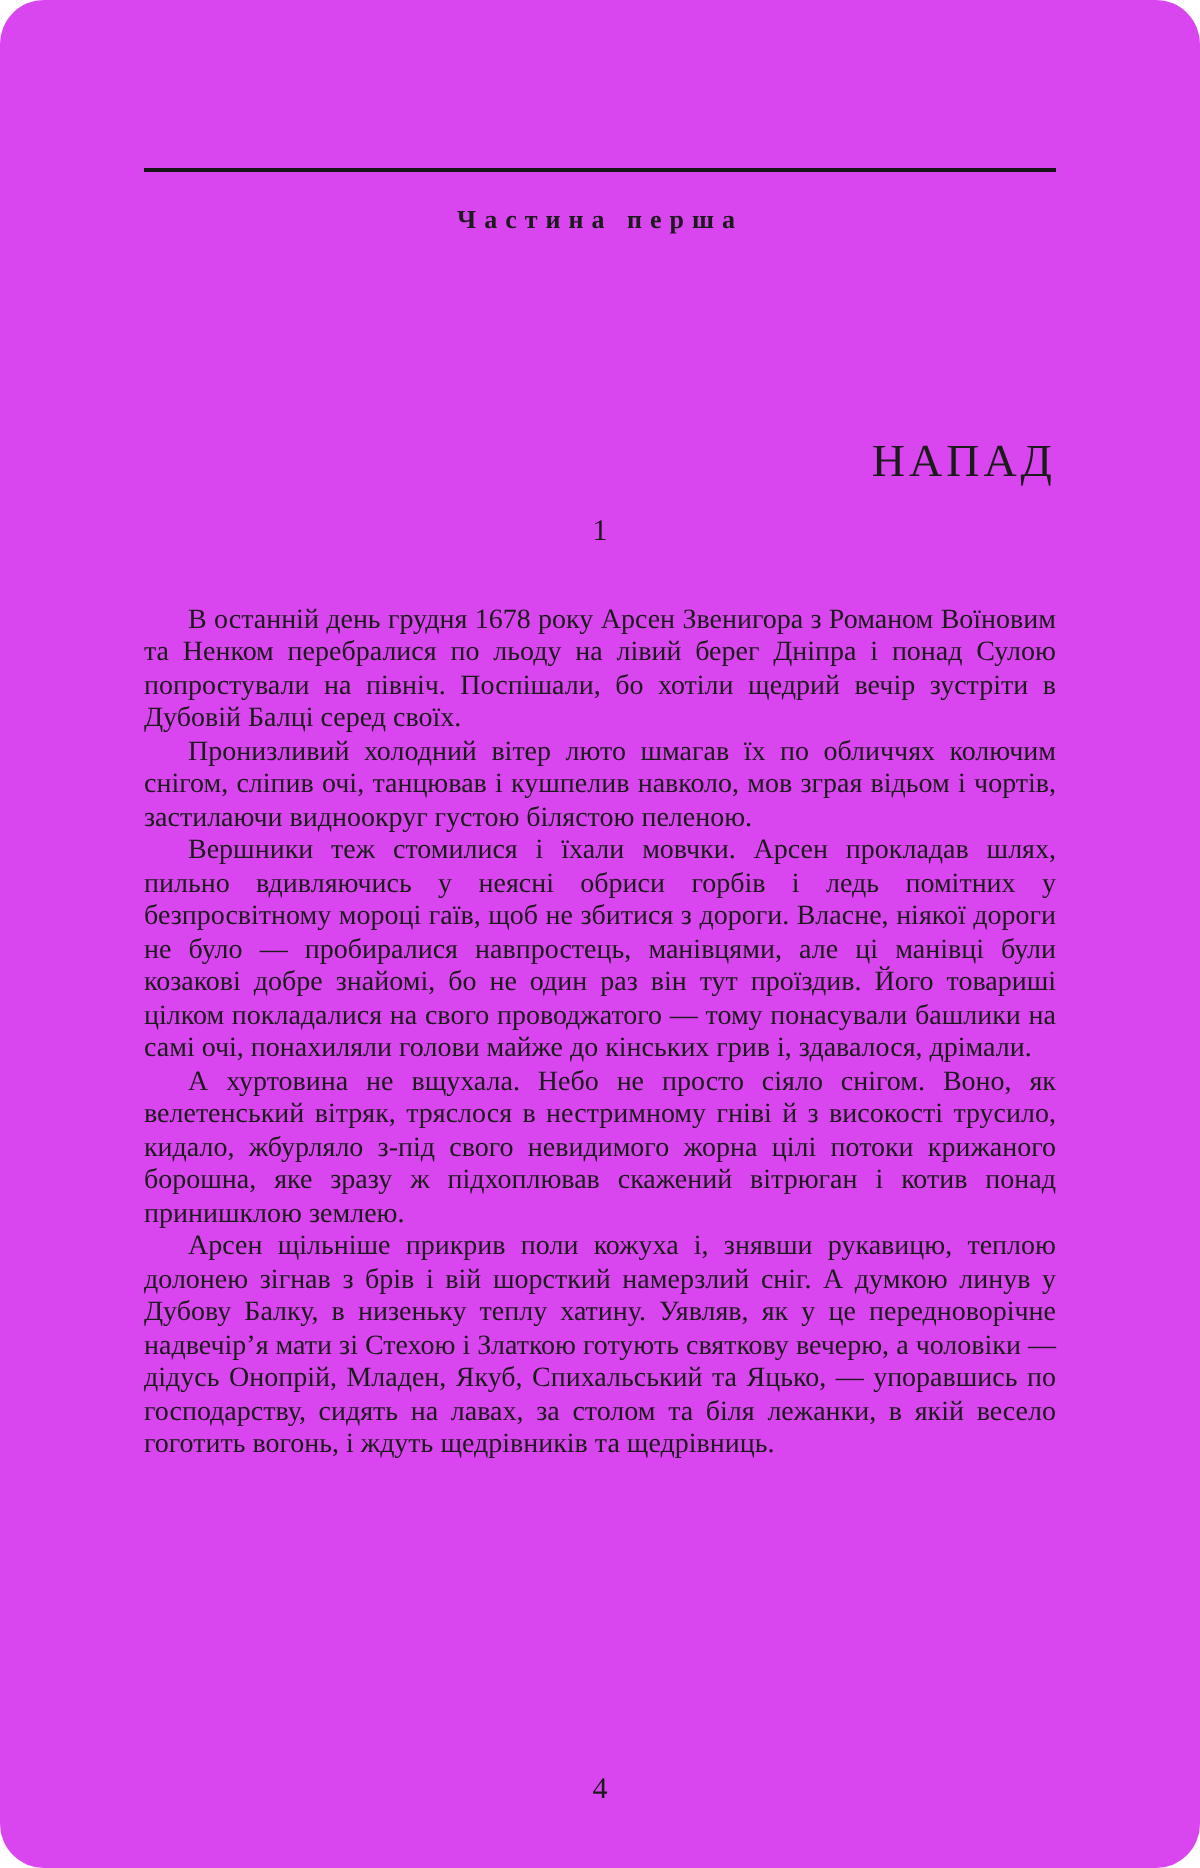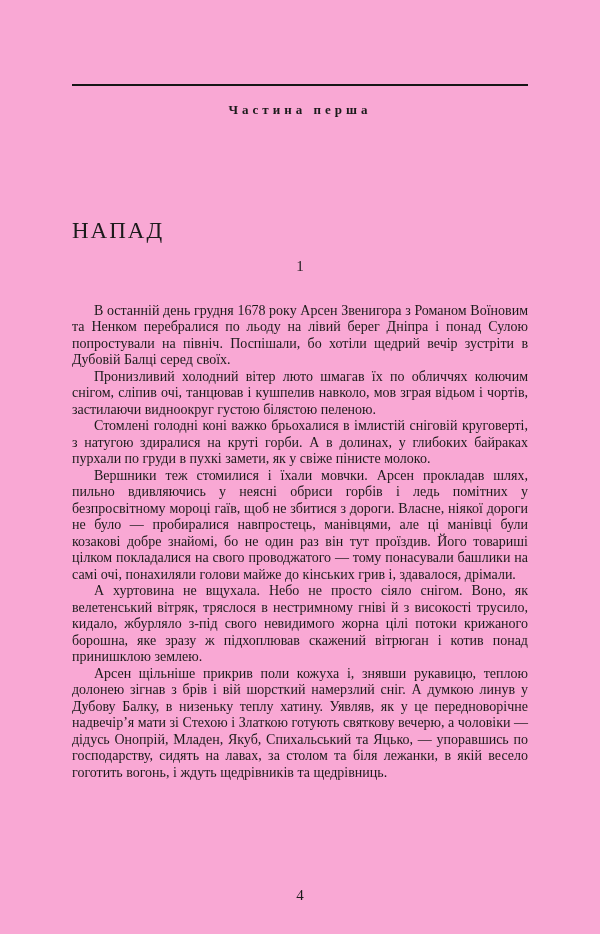--- a/index.html
+++ b/index.html
@@ -6,44 +6,45 @@
 
   html, body {
     background: #ffffff;
   }
 
   .page {
     position: relative;
     width: 600px;
     height: 934px;
     margin: 0 auto;
-    background: #f9a8d4;
+    background: #d946ef;
     color: #1b1b1b;
     font-family: "Liberation Serif", "DejaVu Serif", serif;
     padding: 0 72px;
     overflow: hidden;
+    border-radius: 22px;
   }
 
   .top-rule {
     margin-top: 84px;
     height: 2px;
     background: #161616;
   }
 
   .part-title {
     margin-top: 16px;
     text-align: center;
     font-weight: bold;
     font-size: 13px;
     letter-spacing: 4px;
   }
 
   .chapter-title {
     margin-top: 99px;
-    text-align: left;
+    text-align: right;
     font-weight: normal;
     font-size: 23px;
     letter-spacing: 2px;
     line-height: 1.2;
   }
 
   .section-number {
     margin-top: 13px;
     text-align: center;
     font-size: 15px;
@@ -78,21 +79,20 @@
 
   <div class="part-title">Частина перша</div>
 
   <h1 class="chapter-title">НАПАД</h1>
 
   <div class="section-number">1</div>
 
   <div class="body-text">
     <p>В останній день грудня 1678 року Арсен Звенигора з Романом Воїновим та Ненком перебралися по льоду на лівий берег Дніпра і понад Сулою попростували на північ. Поспішали, бо хотіли щедрий вечір зустріти в Дубовій Балці серед своїх.</p>
     <p>Пронизливий холодний вітер люто шмагав їх по обличчях колючим снігом, сліпив очі, танцював і кушпелив навколо, мов зграя відьом і чортів, застилаючи видноокруг густою білястою пеленою.</p>
-    <p>Стомлені голодні коні важко брьохалися в імлистій сніговій круговерті, з натугою здиралися на круті горби. А в долинах, у глибоких байраках пурхали по груди в пухкі замети, як у свіже пінисте молоко.</p>
     <p>Вершники теж стомилися і їхали мовчки. Арсен прокладав шлях, пильно вдивляючись у неясні обриси горбів і ледь помітних у безпросвітному мороці гаїв, щоб не збитися з дороги. Власне, ніякої дороги не було — пробиралися навпростець, манівцями, але ці манівці були козакові добре знайомі, бо не один раз він тут проїздив. Його товариші цілком покладалися на свого проводжатого — тому понасували башлики на самі очі, понахиляли голови майже до кінських грив і, здавалося, дрімали.</p>
     <p>А хуртовина не вщухала. Небо не просто сіяло снігом. Воно, як велетенський вітряк, тряслося в нестримному гніві й з високості трусило, кидало, жбурляло з-під свого невидимого жорна цілі потоки крижаного борошна, яке зразу ж підхоплював скажений вітрюган і котив понад принишклою землею.</p>
     <p>Арсен щільніше прикрив поли кожуха і, знявши рукавицю, теплою долонею зігнав з брів і вій шорсткий намерзлий сніг. А думкою линув у Дубову Балку, в низеньку теплу хатину. Уявляв, як у це передноворічне надвечір’я мати зі Стехою і Златкою готують святкову вечерю, а чоловіки — дідусь Онопрій, Младен, Якуб, Спихальський та Яцько, — упоравшись по господарству, сидять на лавах, за столом та біля лежанки, в якій весело гоготить вогонь, і ждуть щедрівників та щедрівниць.</p>
   </div>
 
   <div class="page-number">4</div>
 
 </div>
 
 </body></html>

